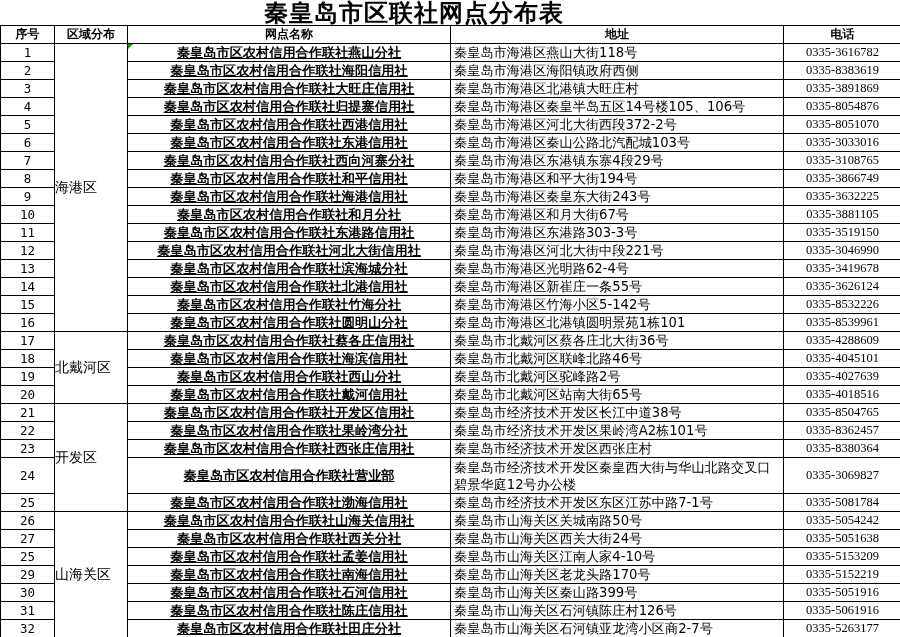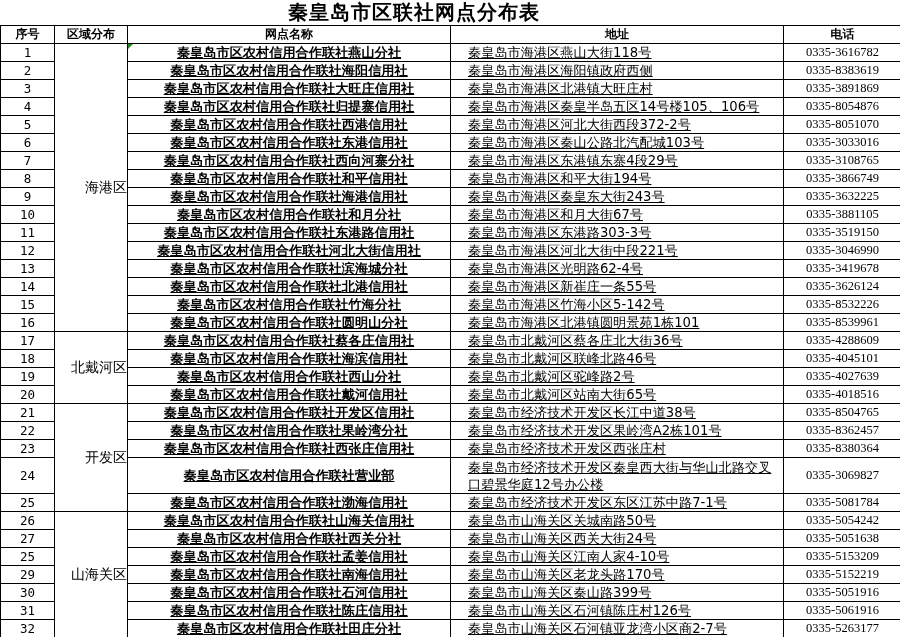--- a/index.html
+++ b/index.html
@@ -1,28 +1,28 @@
 <!DOCTYPE html>
 <html><head>
 <meta charset="utf-8">
 <style>
   html, body { margin: 0; padding: 0; background: #ffffff; }
   body { width: 900px; height: 637px; overflow: hidden; position: relative;
          font-family: "DejaVu Sans", sans-serif; color: #000; }
   .title { position: absolute; left: 0; top: 0; width: 828px; height: 25px;
            text-align: center; font-family: "DejaVu Serif", serif;
-           font-weight: bold; font-size: 20px; line-height: 25px; letter-spacing: 1px; }
+           font-weight: bold; font-size: 24px; line-height: 25px; letter-spacing: 1px; }
   table { position: absolute; left: 0; top: 25px; border-collapse: collapse; table-layout: fixed; width: 901px; }
   td, th { border: 1px solid #000; padding: 0; font-size: 13.2px; line-height: 17px; height: 17px;
            white-space: nowrap; overflow: hidden; }
   th { font-weight: bold; font-size: 12px; text-align: center; height: 17px; }
   td.num { text-align: center; font-family: "DejaVu Sans Mono", monospace; font-size: 12.5px; }
-  td.region { text-align: right; vertical-align: middle; font-size: 14px; }
+  td.region { text-align: left; vertical-align: middle; font-size: 14px; }
   td.name { text-align: center; text-decoration: underline; font-weight: bold; }
-  td.addr { text-align: left; padding-left: 17px; text-decoration: underline; }
+  td.addr { text-align: left; padding-left: 3px; }
   td.phone { text-align: center; font-family: Liberation Serif, serif; font-size: 12.5px; }
   tr.tall td { height: 35px; }
   td.addr.wrap { white-space: normal; line-height: 17px; margin-left: 36px; }
   .marker { position: absolute; left: 128px; top: 44px; width: 0; height: 0;
             border-top: 5px solid #1d8a1d; border-right: 5px solid transparent; }
 </style>
 </head>
 <body>
 
 <div class="title">秦皇岛市区联社网点分布表</div>

